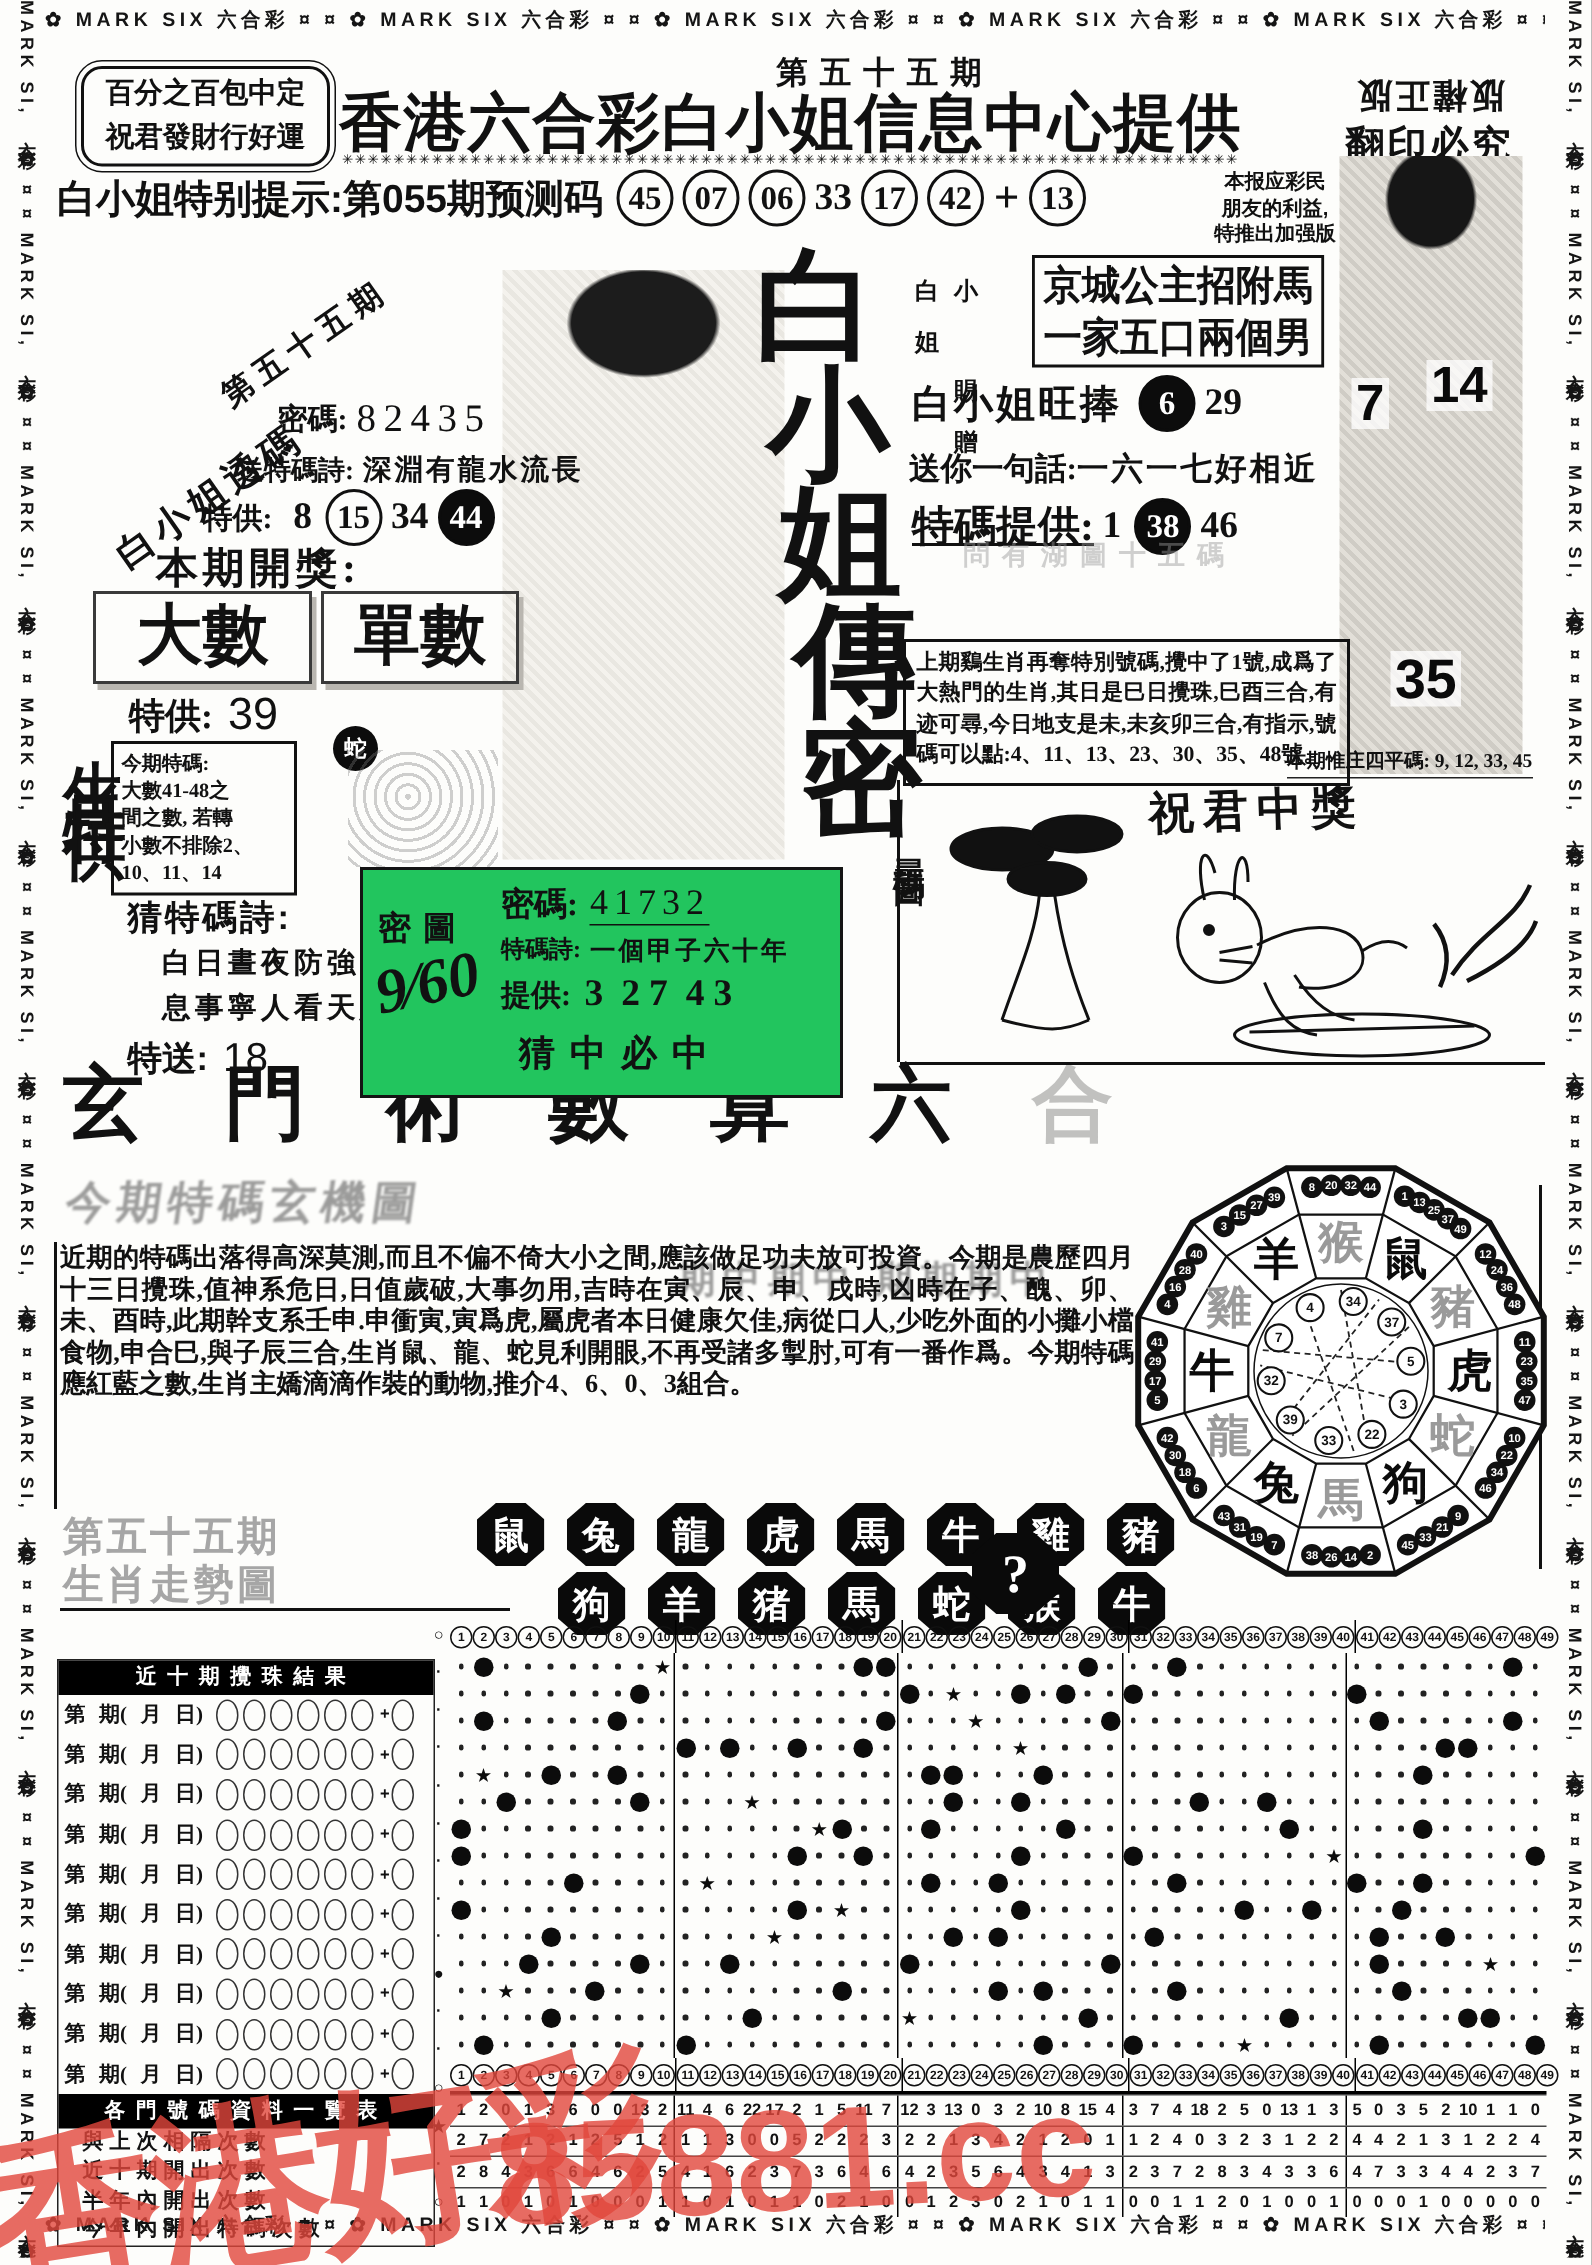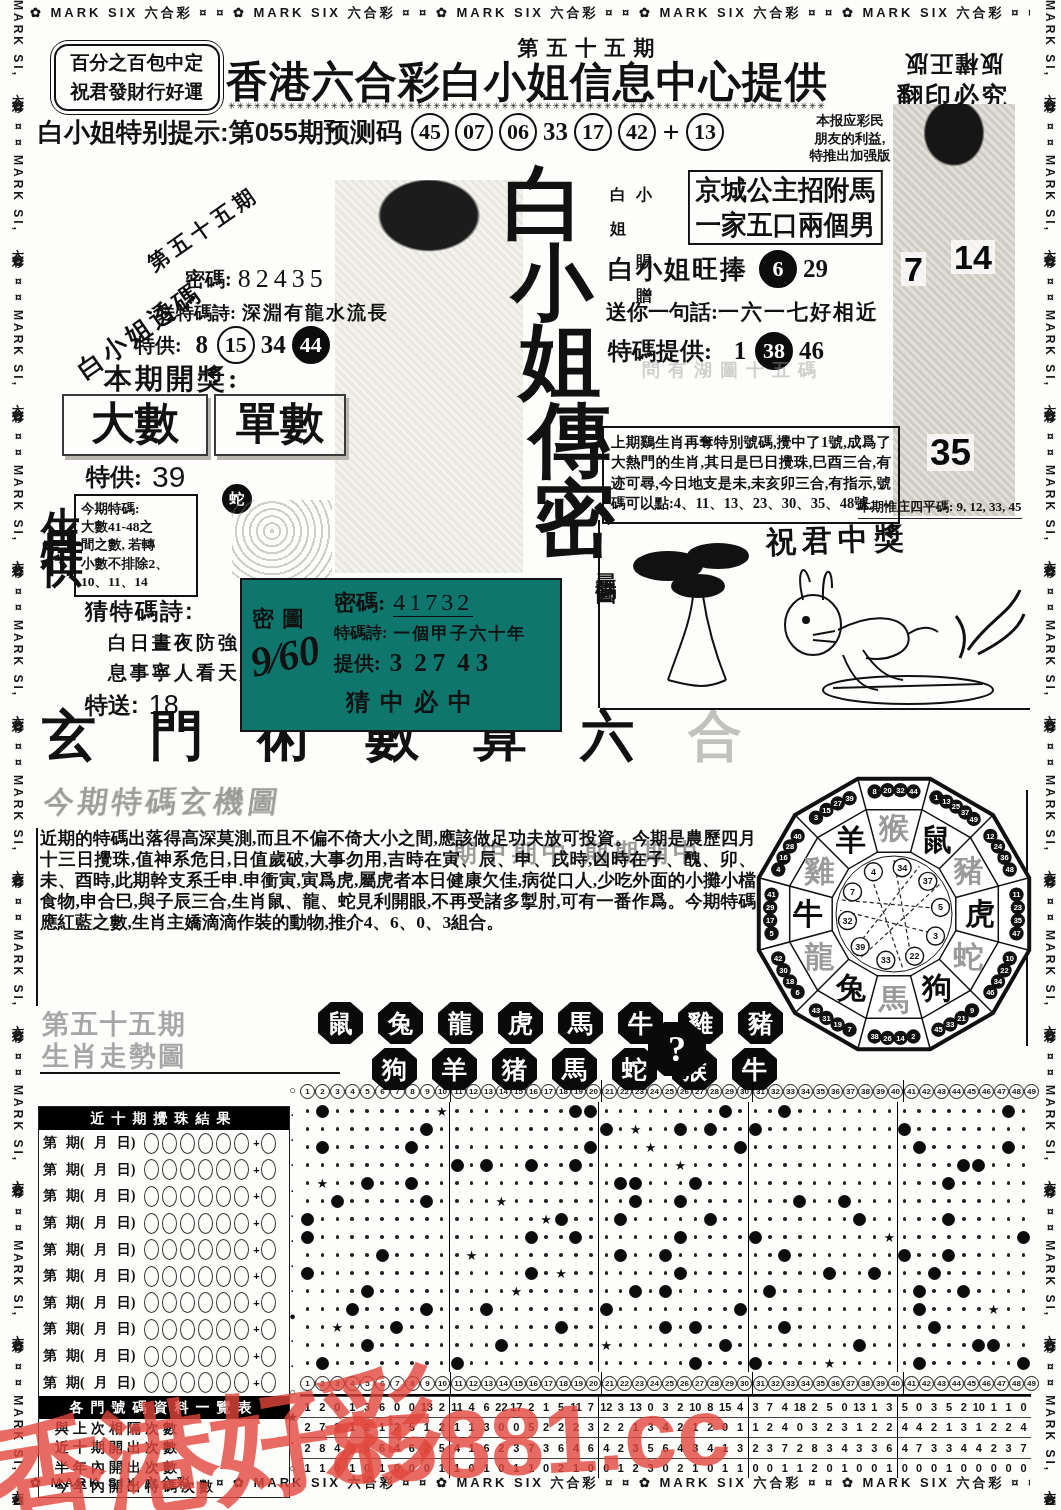--- a/index.html
+++ b/index.html
@@ -36,21 +36,21 @@
   .photonum{position:absolute;font-size:34px;font-weight:bold;color:#0a0a0a;background:rgba(255,255,255,.75);
             padding:0 3px;line-height:1;}
   
   .ctitle span{display:block;font-size:82px;font-weight:bold;font-family:"Liberation Serif",serif;line-height:.96;}
   .vtext{writing-mode:vertical-rl;font-weight:bold;font-family:"Liberation Serif",serif;}
   
   .bigbox{border:2.5px solid #3a3a3a;box-shadow:3px 4px 0 #b9b6b0;text-align:center;
           font-size:44px;font-weight:bold;font-family:"Liberation Serif",serif;}
   .tipbox{border:2px solid #111;font-size:13.5px;font-weight:bold;font-family:"Liberation Serif",serif;
           line-height:1.35;padding:4px 5px;}
-  .secret{border:2.5px solid #141414;background:#0f766e;}
+  .secret{border:2.5px solid #141414;background:#22c55e;}
   .dashedbox{border:2px dashed #111;outline:1px dashed #111;outline-offset:3px;text-align:center;}
   .msgbox{border:2px solid #111;font-size:14.5px;font-weight:bold;font-family:"Liberation Serif",serif;
           line-height:1.4;padding:4px 7px;text-align:justify;}
   .headlinebox{border:2px solid #111;padding:1px 6px;font-size:27px;font-weight:bold;white-space:nowrap;
                font-family:"Liberation Sans",sans-serif;line-height:1.28;transform:scaleX(.95);transform-origin:left;}
   
   .banner{display:flex;justify-content:space-between;font-size:54px;font-weight:bold;
           font-family:"Liberation Serif",serif;}
   .banner span:last-child{opacity:.25;}
   .faded{color:#3c3c3c;opacity:.5;filter:blur(.7px);font-weight:bold;font-family:"Liberation Serif",serif;}
@@ -229,21 +229,21 @@
     <span class="numrow" id="wangpeng-nums">
         <span class="nb circ inv">6</span>
         <span class="nb">29</span>
       </span>
   </div>
   <div class="abs numrow" style="left:606px;top:298px;">
     <span class="serif b" style="font-size:21px;">送你一句話:</span>
     <span class="serif b" style="font-size:21px;letter-spacing:2px;">一六一七好相近</span>
   </div>
   <div class="abs numrow" style="left:608px;top:332px;">
-    <span class="serif b" style="font-size:24px;margin-right:16px;">特碼提供:</span>
+    <span class="serif b" style="font-size:28px;text-decoration:underline;">特碼提供:</span>
     <span class="numrow" id="teco-nums">
         <span class="nb">1</span>
         <span class="nb circ inv">38</span>
         <span class="nb">46</span>
       </span>
   </div>
   <div class="abs" style="left:642px;top:358px;font-size:18px;letter-spacing:8px;color:#999;opacity:.45;font-weight:bold;">問有湖圖十五碼</div>
   <div class="abs msgbox" style="left:602px;top:426px;width:280px;height:86px;">上期鷄生肖再奪特別號碼,攪中了1號,成爲了大熱門的生肖,其日是巳日攪珠,巳酉三合,有迹可尋,今日地支是未,未亥卯三合,有指示,號碼可以點:4、11、13、23、30、35、48號。</div>
   <div class="abs serif b" style="left:766px;top:520px;font-size:30px;letter-spacing:6px;transform:rotate(-2deg);">祝君中獎</div>
 

